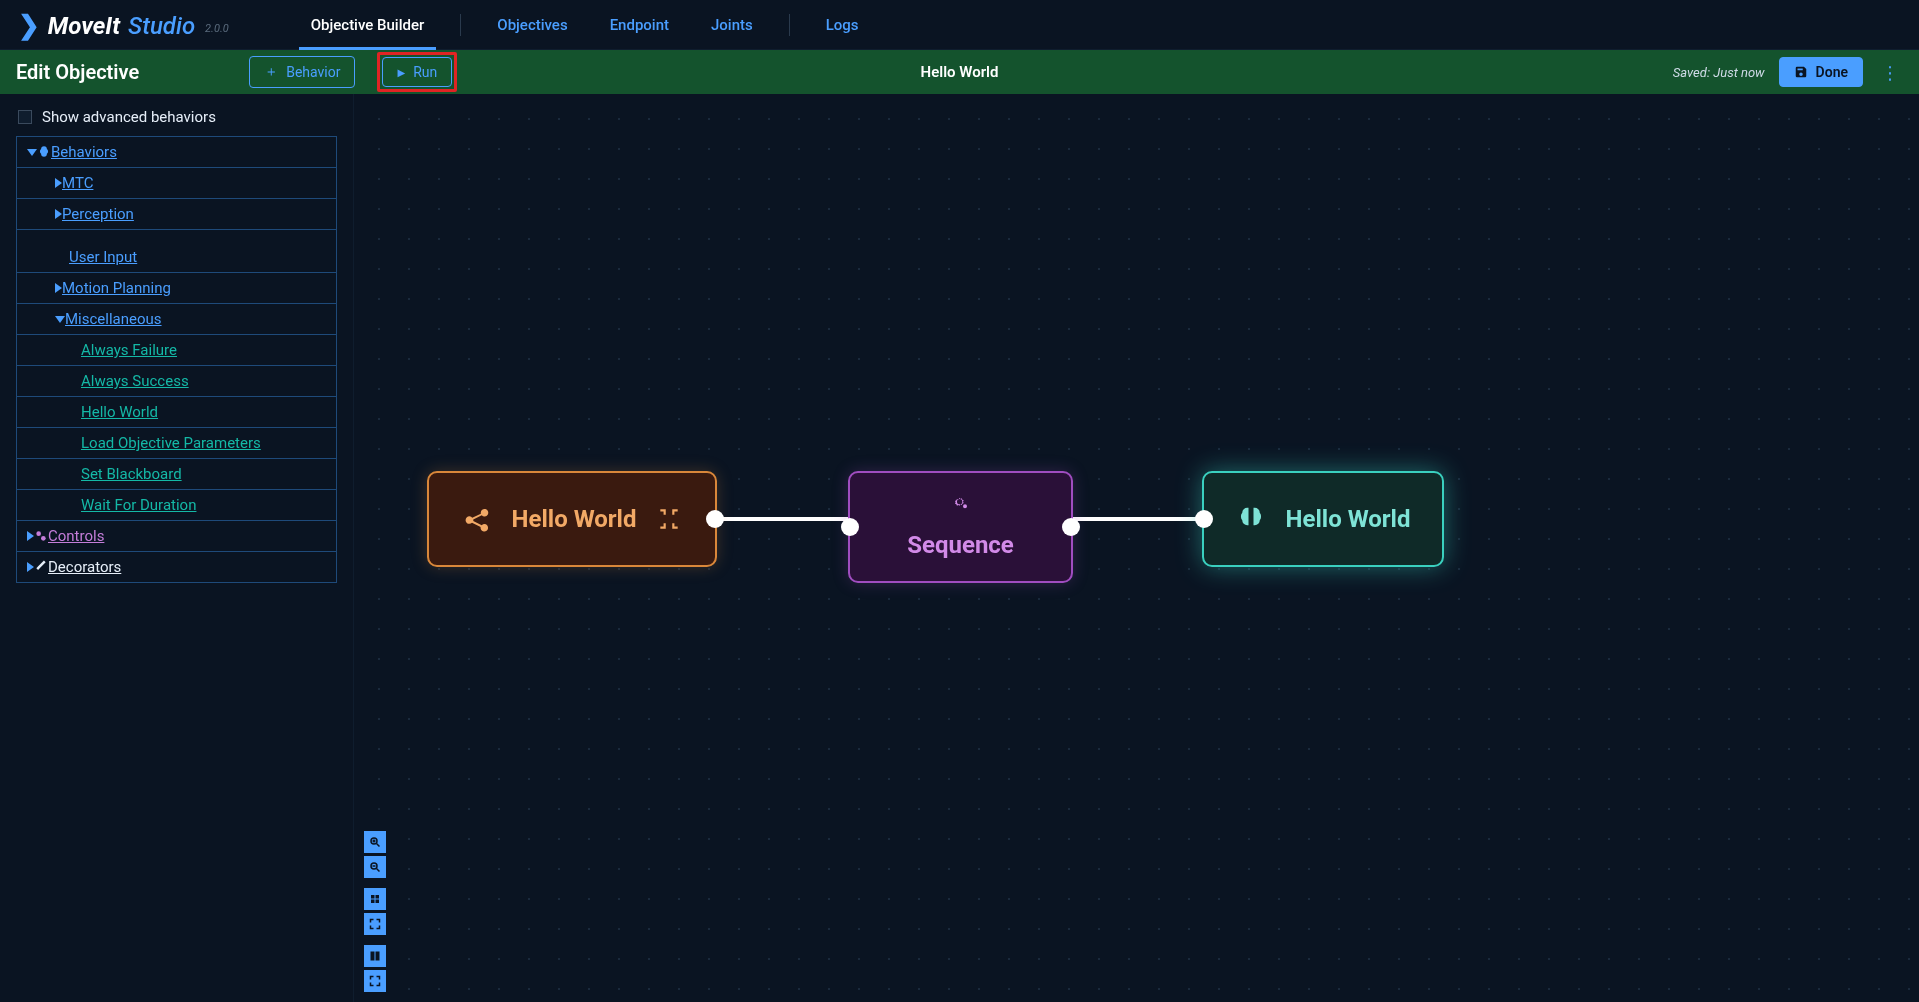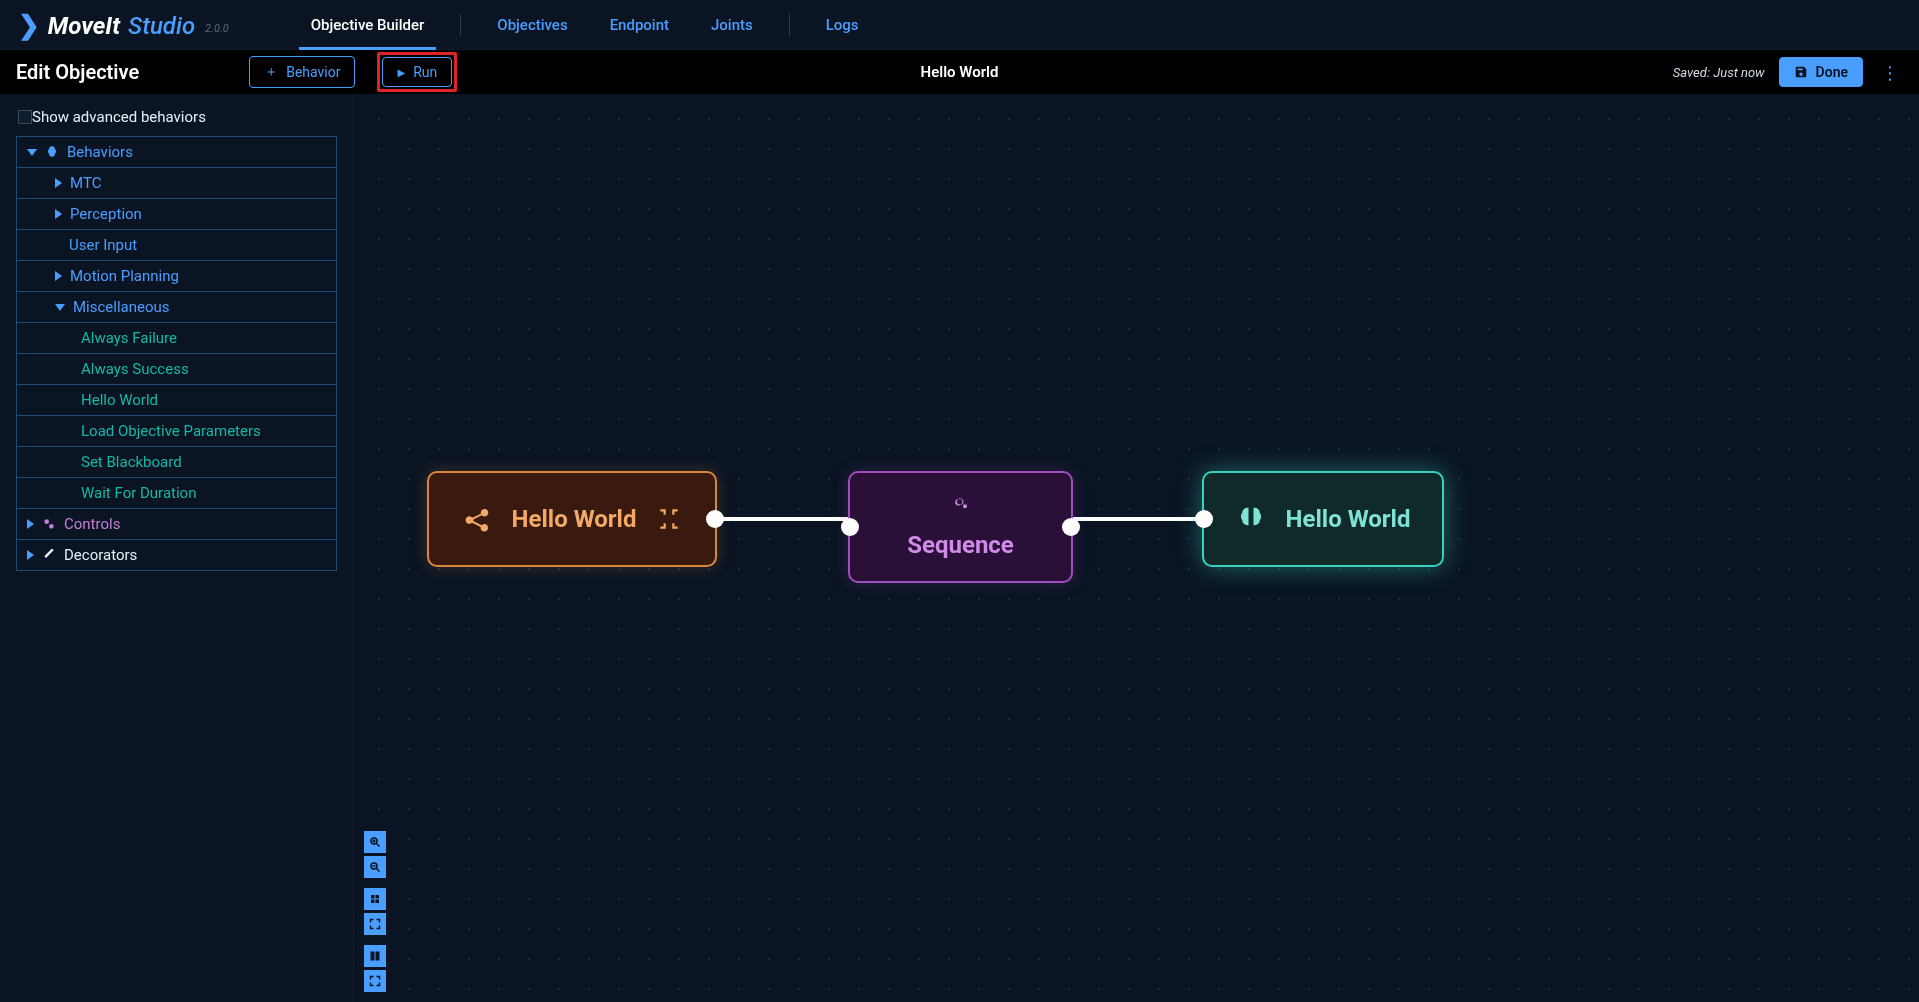--- a/index.html
+++ b/index.html
@@ -12,38 +12,38 @@
 .brandM { font-style:italic; font-weight:700; font-size:24px; color:#fff; }
 .brandS { font-style:italic; font-weight:500; font-size:24px; color:#4a9eff; }
 .brandV { font-style:italic; font-size:11px; color:#5a6b7d; margin-left:2px; position:relative; top:-2px;}
 .tabs { display:flex; margin-left:40px; gap:30px; align-items:center; height:100%; }
 .tab { color:#4a9eff; font-size:15px; font-weight:500; cursor:pointer; padding:0 6px; height:100%; display:flex; align-items:center; position:relative; }
 .tab.active { color:#fff;margin-left:36px; }
 .tab.active::after { content:""; position:absolute; bottom:-1px; left:-6px; right:-6px; height:3px; background:#4a9eff; }
 .tab-sep { width:1px; height:22px; background:#2a3a4d; }
 
 
-.toolbar { height:44px; background:#000000; display:flex; align-items:center; padding:0 16px; }
+.toolbar { height:44px; background:#14532d; display:flex; align-items:center; padding:0 16px; }
 .title { font-size:20px; font-weight:600; color:#fff; }
 .btn { display:inline-flex; align-items:center; gap:8px; border:1px solid #4a9eff; color:#4a9eff; background:transparent; padding:6px 14px; border-radius:4px; font-size:14px; cursor:pointer; }
 .btn .plus { font-size:14px; }
 .btn-run-wrap { border:3px solid #e02424; padding:2px; margin-left:22px; border-radius:2px; }
 .center-title { position:absolute; left:50%; transform:translateX(-50%); color:#fff; font-size:15px; font-weight:600; }
 .right-tools { margin-left:auto; display:flex; align-items:center; gap:14px; }
 .saved { font-style:italic; color:#d0dbe8; font-size:13px; }
 .btn-done { background:#4a9eff; border:1px solid #4a9eff; color:#0a1422; font-weight:600; }
 .btn-done .disk { font-size:14px; }
 .more { color:#4a9eff; cursor:pointer; padding:4px; font-size:18px; }
 
 
 .sidebar { position:absolute; top:94px; left:0; width:354px; bottom:0; background:#0a1422; border-right:1px solid #0f1d2e; padding:10px 16px; }
-.chk { display:flex; align-items:center; color:#e6eef8; font-size:15px; padding:4px 0 10px 2px; }
+.chk { display:flex; align-items:center; gap:10px; color:#e6eef8; font-size:15px; padding:4px 0 10px 2px; }
 .chkbox { width:14px; height:14px; border:1px solid #3a4a5d; background:#0f1d2e; }
 .tree { border:1px solid #1e4a7a; }
-.trow { border-bottom:1px solid #1e4a7a; padding:6px 10px; display:flex; align-items:center; gap:8px; font-size:15px; cursor:pointer; }
+.trow { border-bottom:1px solid #1e4a7a; padding:6px 10px; display:flex; align-items:center; font-size:15px; cursor:pointer;text-decoration:underline; }
 .trow:last-child { border-bottom:none; }
 .tri { display:inline-block; width:0; height:0; border-style:solid; }
 .tri-right { border-width:5px 0 5px 7px; border-color:transparent transparent transparent currentColor; }
 .tri-down { border-width:7px 5px 0 5px; border-color:currentColor transparent transparent transparent; }
 .lvl1 { padding-left:10px; color:#4a9eff; }
 .lvl1 .tri { color:#4a9eff; }
 .lvl2 { padding-left:38px; color:#4a9eff; }
 .lvl2 .tri { color:#4a9eff; }
 .lvl3 { padding-left:64px; color:#14b8a6; }
 .controls-row { color:#c47dd9; }
@@ -149,21 +149,21 @@
       <span>Behaviors</span>
     </div>
     <div class="trow lvl2">
         <span class="tri tri-right"></span>
         <span>MTC</span>
       </div>
     <div class="trow lvl2">
         <span class="tri tri-right"></span>
         <span>Perception</span>
       </div>
-    <div class="trow lvl2" style="padding-left:52px;">
+    <div class="trow lvl2" style="padding-left:52px;margin-top:12px;">
         <span>User Input</span>
       </div>
     <div class="trow lvl2">
         <span class="tri tri-right"></span>
         <span>Motion Planning</span>
       </div>
     <div class="trow lvl2">
         <span class="tri tri-down"></span>
         <span>Miscellaneous</span>
       </div>

